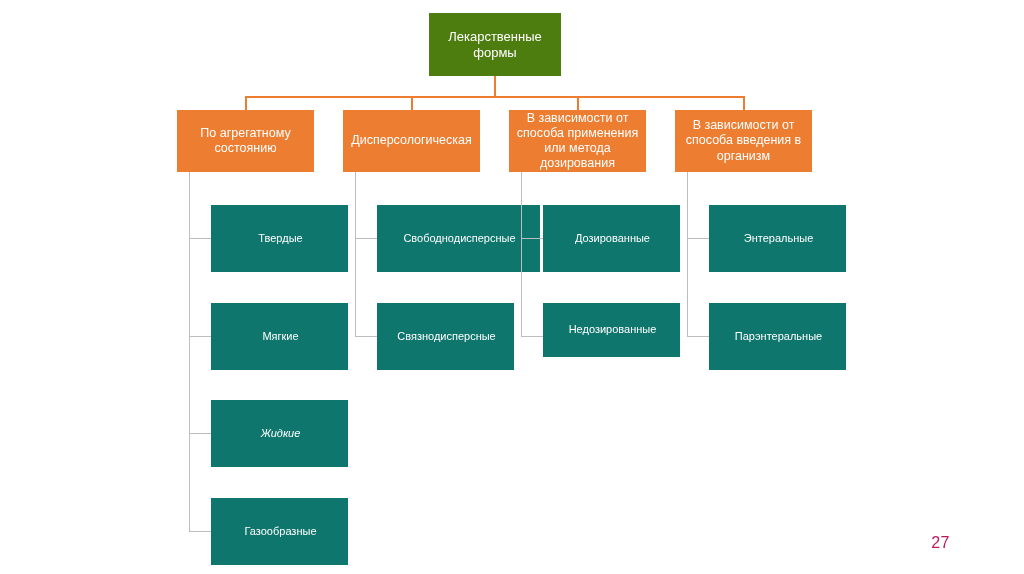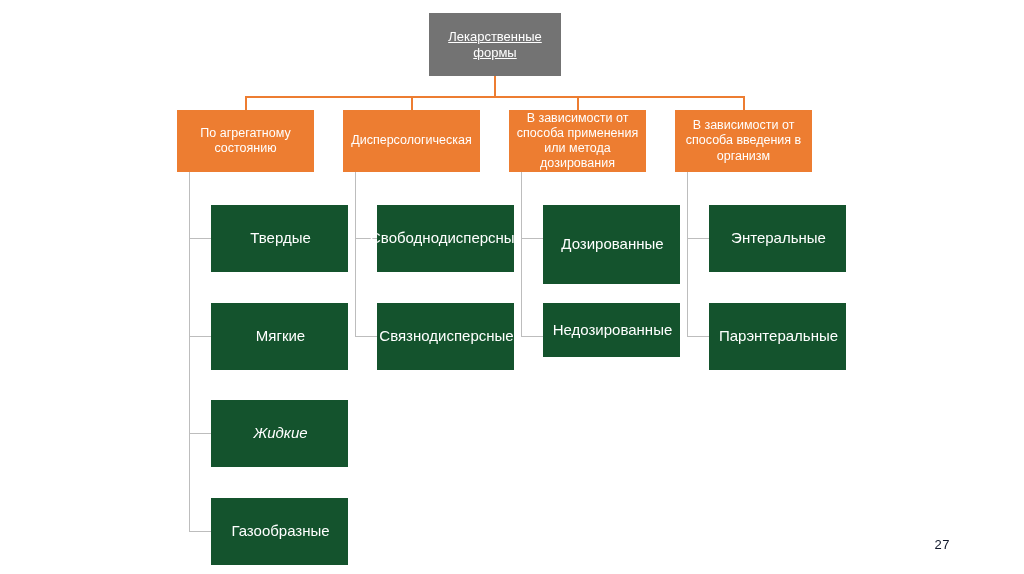--- a/index.html
+++ b/index.html
@@ -27,50 +27,49 @@
     display: flex;
     align-items: center;
     justify-content: center;
     text-align: center;
     color: #ffffff;
     line-height: 1.22;
     padding: 2px 6px;
     white-space: pre-line;
   }
   .node.root {
-    background: #737373;
+    background: #4d7c0f;
     font-size: 13px;
-    text-decoration: underline;
   }
   .node.cat {
     background: #ed7d31;
     font-size: 12.5px;
   }
   .node.leaf {
-    background: #14532d;
-    font-size: 15px;
+    background: #0f766e;
+    font-size: 11px;
     padding-left: 8px;
   }
 
   
   .conn {
     position: absolute;
     background: #ed7d31;
   }
   .conn.grey {
     background: #bdbdbd;
   }
 
   
   .page-number {
     position: absolute;
     right: 74px;
     bottom: 22px;
-    font-size: 13px;
-    color: #0f172a;
+    font-size: 16px;
+    color: #be185d;
     letter-spacing: .5px;
     margin-top: 8px;
   }
 </style>
 </head>
 <body>
 
 <div id="slide">
 
   <div class="node root" style="left:429px; top:13px; width:132px; height:63px;">
@@ -109,38 +108,38 @@
     <span>Газообразные</span>
   </div>
 
   <div class="node cat" style="left:343px; top:110px; width:137px; height:62px;">
     <span>Дисперсологическая</span>
   </div>
   <div class="conn grey" style="left:355px; top:172px; width:1.4px; height:165px;"></div>
   <div class="conn grey" style="left:355px; top:238px; width:23px; height:1.4px;"></div>
   <div class="conn grey" style="left:355px; top:336px; width:23px; height:1.4px;"></div>
 
-  <div class="node leaf" style="left:377px; top:205px; width:137px; height:67px;">
+  <div class="node leaf" style="left:377px; top:205px; width:163px; height:67px;">
     <span>Свободнодисперсные</span>
   </div>
   <div class="node leaf" style="left:377px; top:303px; width:137px; height:67px;text-align:center;">
     <span>Связнодисперсные</span>
   </div>
 
   <div class="node cat" style="left:509px; top:110px; width:137px; height:62px;">
     <span>В зависимости от
 способа применения
 или метода
 дозирования</span>
   </div>
   <div class="conn grey" style="left:521px; top:172px; width:1.4px; height:165px;"></div>
   <div class="conn grey" style="left:521px; top:238px; width:23px; height:1.4px;"></div>
   <div class="conn grey" style="left:521px; top:336px; width:23px; height:1.4px;"></div>
 
-  <div class="node leaf" style="left:543px; top:205px; width:137px; height:79px;">
+  <div class="node leaf" style="left:543px; top:205px; width:137px; height:67px;">
     <span>Дозированные</span>
   </div>
   <div class="node leaf" style="left:543px; top:303px; width:137px; height:54px;">
     <span>Недозированные</span>
   </div>
 
   <div class="node cat" style="left:675px; top:110px; width:137px; height:62px;">
     <span>В зависимости от
 способа введения в
 организм</span>

